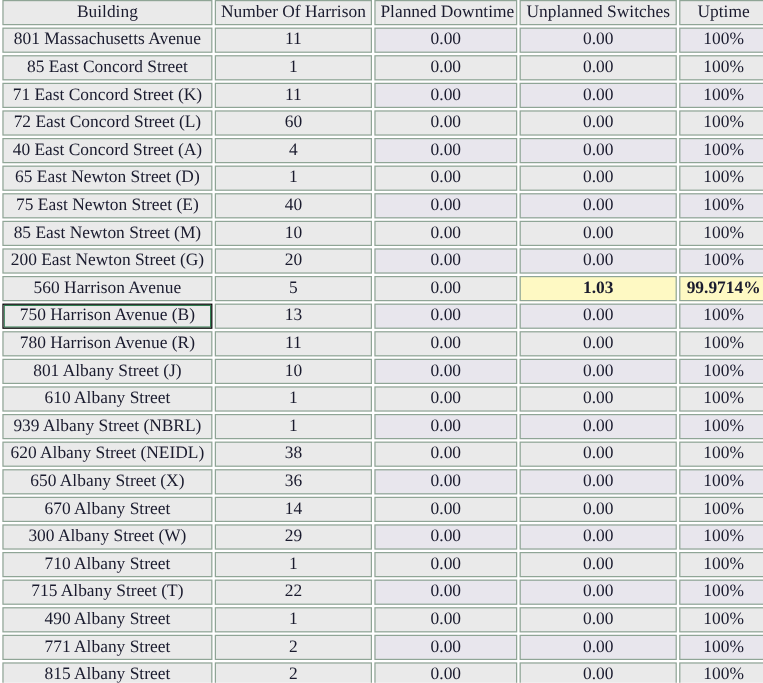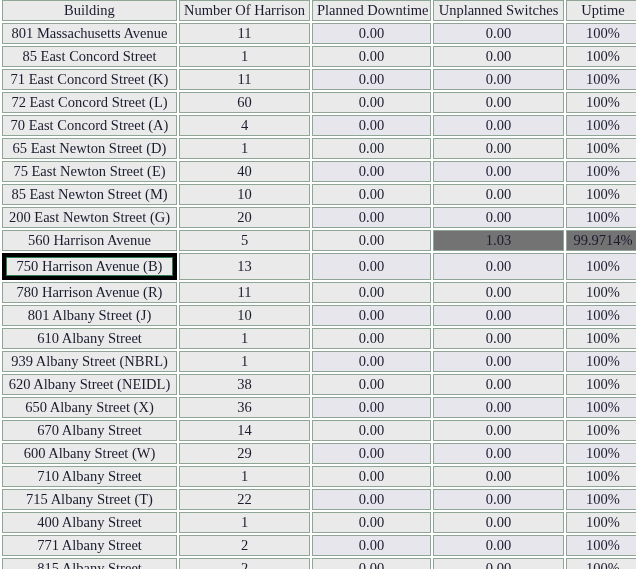--- a/index.html
+++ b/index.html
@@ -55,26 +55,27 @@
   }
 
   
   table.grid td.tint,
   table.grid th.tint {
     background: #e8e6ed;
   }
 
   
   table.grid td.alert {
-    background: #737373;
+    background: #fef9c3;
+    font-weight: bold;
   }
 
   
   table.grid td.selected {
-    border: 4px solid #000000;
+    border: 1px solid #000000;
     box-shadow: inset 0 0 0 1px #2e7d4f;
   }
 
   
   col.c-building  { width: 175px; }
   col.c-switches  { width: 131px; }
   col.c-planned   { width: 119px; }
   col.c-unplanned { width: 131px; }
   col.c-uptime    { width: 74px;  }
 </style>
@@ -123,21 +124,21 @@
           <td class="tint">100%</td>
         </tr>
         <tr>
           <td>72 East Concord Street (L)</td>
           <td>60</td>
           <td>0.00</td>
           <td>0.00</td>
           <td>100%</td>
         </tr>
         <tr>
-          <td>70 East Concord Street (A)</td>
+          <td>40 East Concord Street (A)</td>
           <td>4</td>
           <td class="tint">0.00</td>
           <td class="tint">0.00</td>
           <td class="tint">100%</td>
         </tr>
         <tr>
           <td>65 East Newton Street (D)</td>
           <td>1</td>
           <td>0.00</td>
           <td>0.00</td>
@@ -221,42 +222,42 @@
           <td class="tint">100%</td>
         </tr>
         <tr>
           <td>670 Albany Street</td>
           <td>14</td>
           <td>0.00</td>
           <td>0.00</td>
           <td>100%</td>
         </tr>
         <tr>
-          <td>600 Albany Street (W)</td>
+          <td>300 Albany Street (W)</td>
           <td>29</td>
           <td class="tint">0.00</td>
           <td class="tint">0.00</td>
           <td class="tint">100%</td>
         </tr>
         <tr>
           <td>710 Albany Street</td>
           <td>1</td>
           <td>0.00</td>
           <td>0.00</td>
           <td>100%</td>
         </tr>
         <tr>
           <td>715 Albany Street (T)</td>
           <td>22</td>
           <td class="tint">0.00</td>
           <td class="tint">0.00</td>
           <td class="tint">100%</td>
         </tr>
         <tr>
-          <td>400 Albany Street</td>
+          <td>490 Albany Street</td>
           <td>1</td>
           <td>0.00</td>
           <td>0.00</td>
           <td>100%</td>
         </tr>
         <tr>
           <td>771 Albany Street</td>
           <td>2</td>
           <td class="tint">0.00</td>
           <td class="tint">0.00</td>

